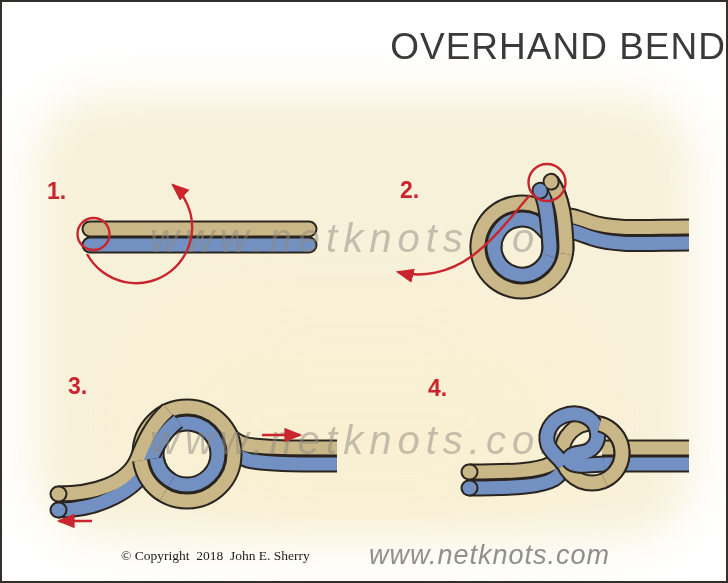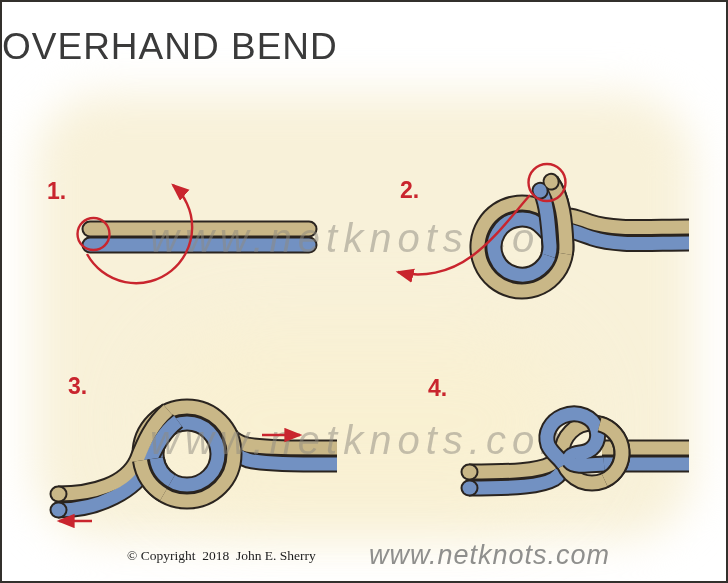--- a/index.html
+++ b/index.html
@@ -5,31 +5,31 @@
   html,body{margin:0;padding:0;}
   body{
     width:728px;height:583px;position:relative;overflow:hidden;
     background:#ffffff;border:2px solid #33302c;box-sizing:border-box;
     font-family:"Liberation Sans",sans-serif;
   }
   .glow{position:absolute;left:32px;right:32px;top:92px;bottom:42px;
     background:#f8f1d9;border-radius:70px;filter:blur(22px);z-index:0;}
   .glow2{position:absolute;left:150px;right:150px;top:330px;bottom:70px;
     background:#faf0cd;border-radius:90px;filter:blur(40px);opacity:.55;z-index:0;}
-  .title{position:absolute;left:0;right:0;top:24px;text-align:left;
+  .title{position:absolute;left:0;right:0;top:24px;text-align:right;
     font-size:37px;letter-spacing:1px;color:#3a3a3a;z-index:8;}
   .layer{position:absolute;left:0;top:0;width:728px;height:583px;}
   .z2{z-index:2}.z4{z-index:4}.z5{z-index:5}.z7{z-index:7}.z8{z-index:8}
   .wm{position:absolute;font-style:italic;color:#8e8a80;opacity:.5;
     font-size:40px;letter-spacing:6px;white-space:nowrap;}
   .wm1{left:148px;top:214px;z-index:3;}
   .wm2{left:148px;top:416px;z-index:6;}
   .stepnum{position:absolute;font-size:23px;font-weight:bold;color:#c9252e;z-index:8;}
   .n1{left:45px;top:176px}.n2{left:398px;top:175px}.n3{left:66px;top:371px}.n4{left:426px;top:373px}
-  .copyright{position:absolute;left:125px;top:546px;font-family:"Liberation Serif",serif;
+  .copyright{position:absolute;left:119px;top:546px;font-family:"Liberation Serif",serif;
     font-size:13.5px;color:#1c1c1c;white-space:pre;z-index:8;}
   .site{position:absolute;left:367px;top:538px;font-style:italic;font-size:27px;
     color:#8f8f8d;letter-spacing:1px;z-index:8;}
 </style>
 </head>
 <body>
 
 <div class="glow"></div>
 <div class="glow2"></div>
 

